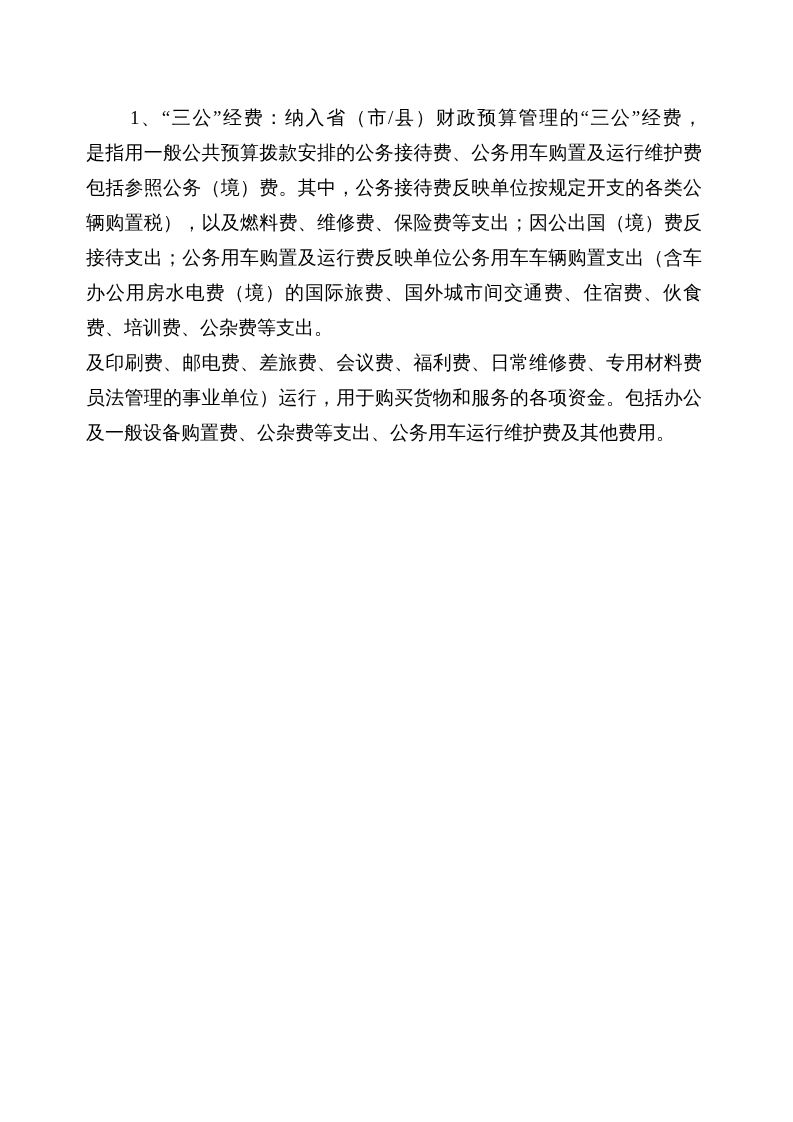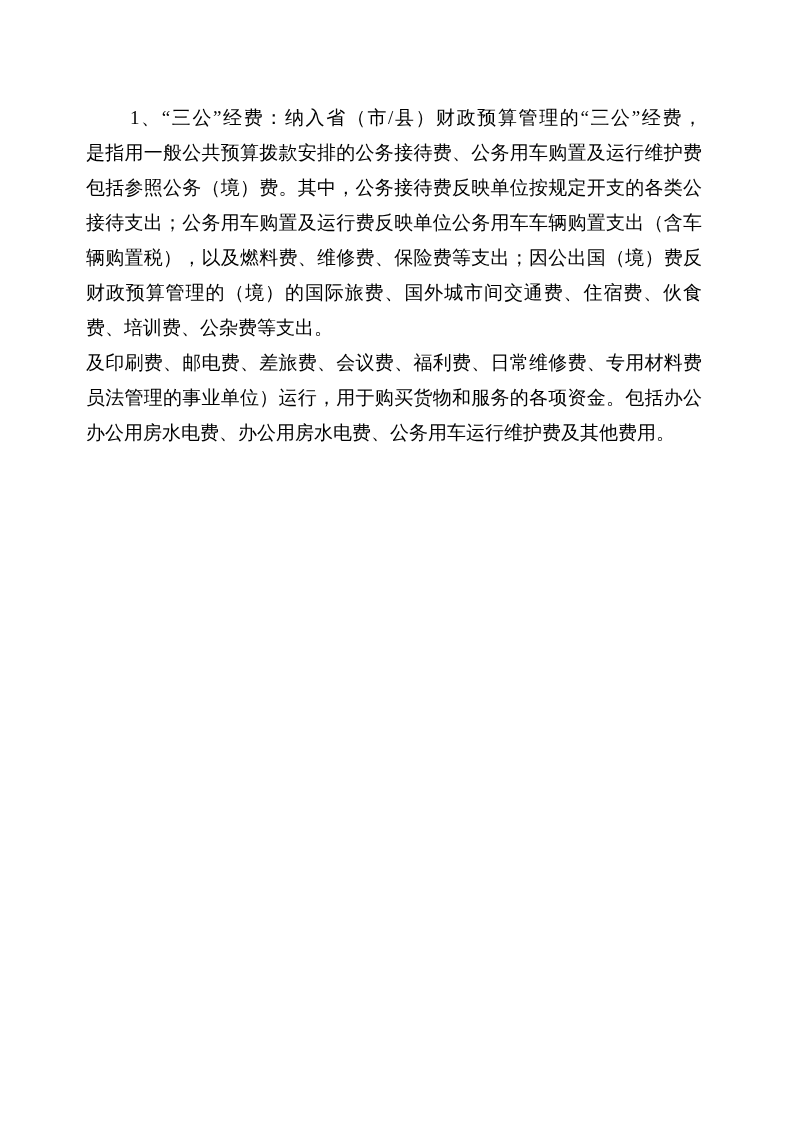--- a/index.html
+++ b/index.html
@@ -43,26 +43,26 @@
 </head>
 <body>
 
 <div class="page">
   <div class="text-block">
 
     <div class="para">
       <div class="line indent">1、“三公”经费：纳入省（市/县）财政预算管理的“三公”经费，</div>
       <div class="line">是指用一般公共预算拨款安排的公务接待费、公务用车购置及运行维护费</div>
       <div class="line">包括参照公务（境）费。其中，公务接待费反映单位按规定开支的各类公务</div>
+      <div class="line">辆购置税），以及燃料费、维修费、保险费等支出；因公出国（境）费反</div>
       <div class="line">接待支出；公务用车购置及运行费反映单位公务用车车辆购置支出（含车</div>
-      <div class="line">辆购置税），以及燃料费、维修费、保险费等支出；因公出国（境）费反</div>
-      <div class="line">财政预算管理的（境）的国际旅费、国外城市间交通费、住宿费、伙食</div>
+      <div class="line">办公用房水电费（境）的国际旅费、国外城市间交通费、住宿费、伙食</div>
       <div class="line last">费、培训费、公杂费等支出。</div>
     </div>
 
     <div class="para">
       <div class="line">及印刷费、邮电费、差旅费、会议费、福利费、日常维修费、专用材料费</div>
       <div class="line">员法管理的事业单位）运行，用于购买货物和服务的各项资金。包括办公</div>
-      <div class="line last">办公用房水电费、办公用房水电费、公务用车运行维护费及其他费用。</div>
+      <div class="line last">及一般设备购置费、公杂费等支出、公务用车运行维护费及其他费用。</div>
     </div>
 
   </div>
 </div>
 
 </body></html>

